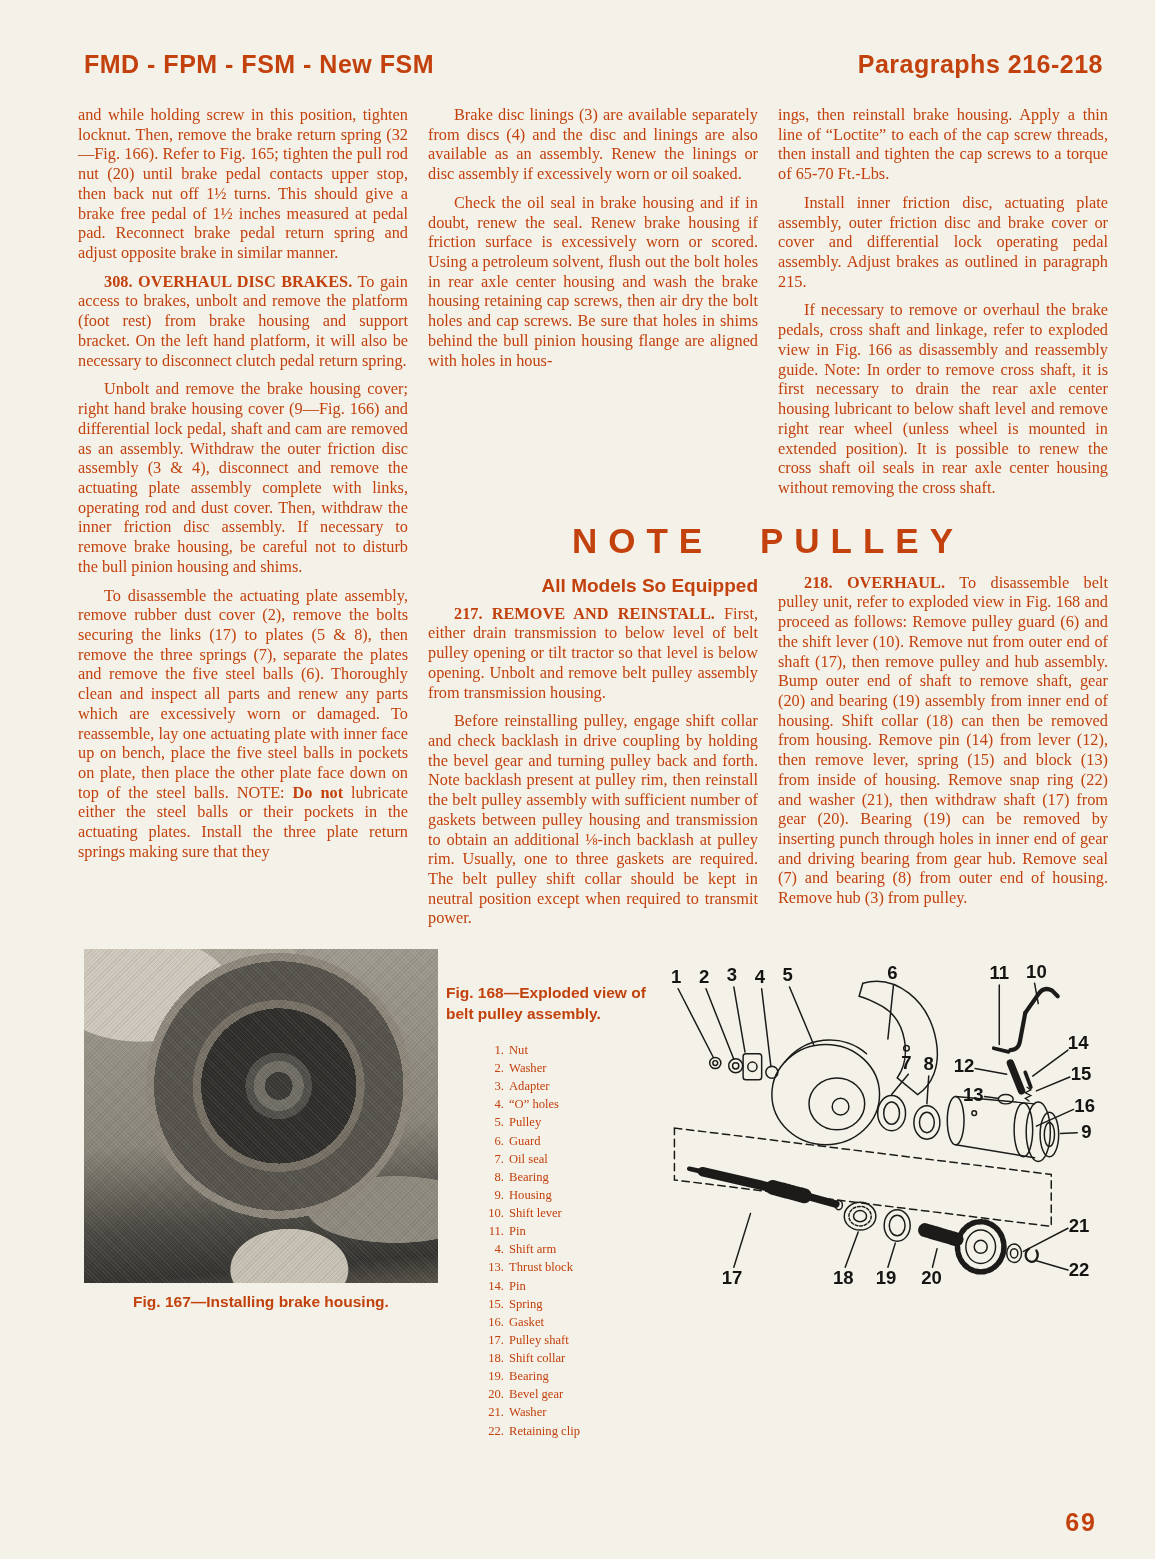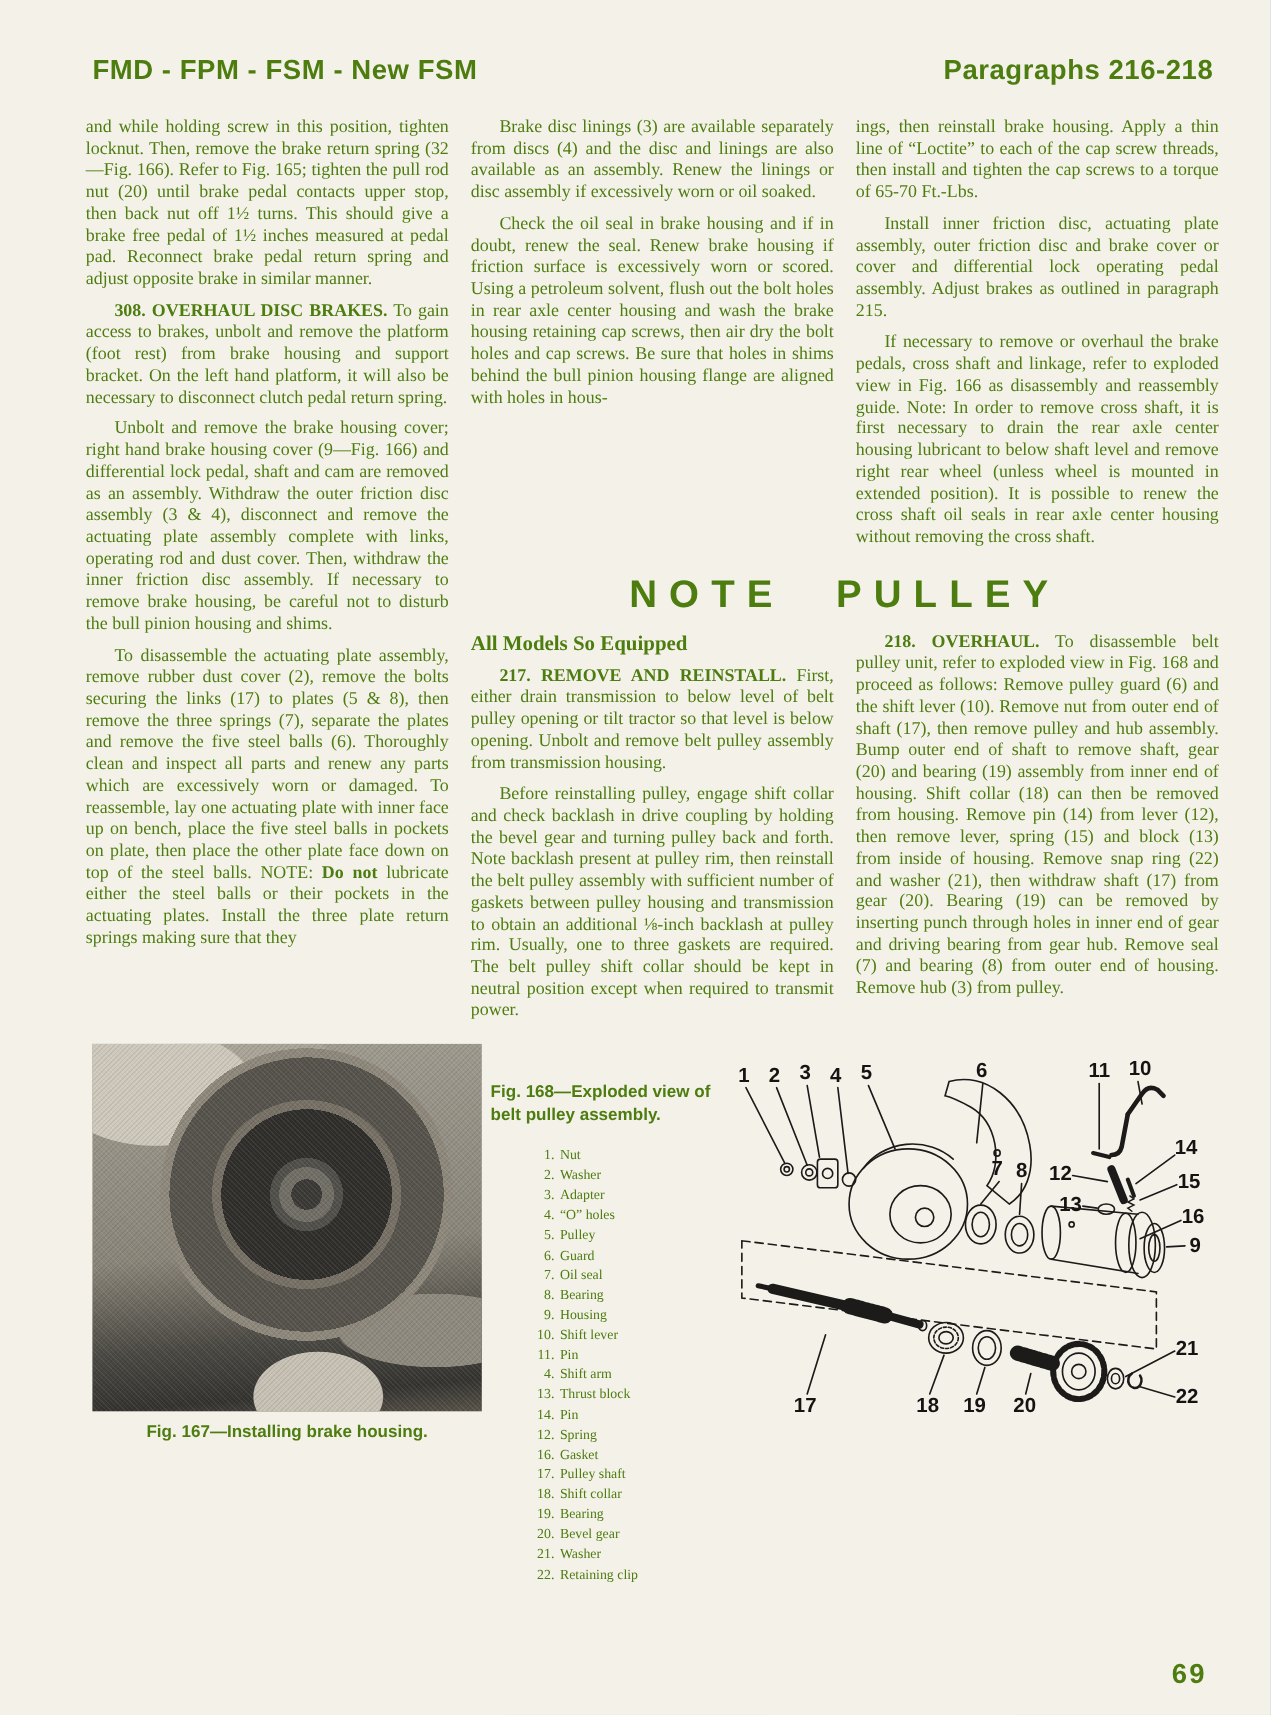--- a/index.html
+++ b/index.html
@@ -1,19 +1,19 @@
 <!DOCTYPE html>
 <html><head>
 <meta charset="utf-8">
 <style>
   html,body { margin:0; padding:0; background:#d8d5cd; }
   .page {
     position:relative; width:1155px; height:1559px; margin:0 auto;
     background:#f4f1e9;
-    color:#4d7c0f;
+    color:#c2410c;
     font-family:"Liberation Serif", serif;
     overflow:hidden;
   }
   
   .hdr {
     display:flex; justify-content:space-between; align-items:baseline;
     padding:50px 52px 0 84px;
     font-family:"Liberation Sans", sans-serif; font-weight:bold; font-size:25px;
     letter-spacing:0.5px;
   }
@@ -24,22 +24,22 @@
   .two-col { display:flex; gap:20px; }
   .para { margin:0 0 9px 0; text-indent:26px; }
   .para.noindent { text-indent:0; }
   .inline-head { font-weight:bold; }
   .belt-title {
     text-align:center; font-family:"Liberation Sans", sans-serif; font-weight:bold;
     font-size:35px; letter-spacing:11px; word-spacing:26px;
     margin:14px 0 12px 0;
   }
   .subhead {
-    font-family:Liberation Serif, serif; font-weight:bold; font-size:19px;
-    margin:2px 0 6px 0; text-align:left;
+    font-family:Liberation Sans, sans-serif; font-weight:bold; font-size:19px;
+    margin:2px 0 6px 0; text-align:right;
   }
   
   .figures { display:flex; gap:8px; padding:12px 24px 0 84px; }
   .fig167 { width:354px; }
   .photo {
     width:354px; height:334px; position:relative;
     background:
       radial-gradient(circle at 55% 41%, #3a3936 0 5%, #716e66 5% 9%, #514f4a 9% 12%, #2f2e2b 12% 28%, #767065 28% 31%, #56534c 31% 45%, #8e887c 45% 48%, rgba(0,0,0,0) 48%),
       radial-gradient(ellipse 42% 26% at 16% 12%, #cfc9bd 0 60%, rgba(0,0,0,0) 61%),
       radial-gradient(ellipse 36% 20% at 40% 6%, #aaa598 0 60%, rgba(0,0,0,0) 61%),
@@ -140,21 +140,21 @@
         <li><span class="pnum">5.</span><span>Pulley</span></li>
         <li><span class="pnum">6.</span><span>Guard</span></li>
         <li><span class="pnum">7.</span><span>Oil seal</span></li>
         <li><span class="pnum">8.</span><span>Bearing</span></li>
         <li><span class="pnum">9.</span><span>Housing</span></li>
         <li><span class="pnum">10.</span><span>Shift lever</span></li>
         <li><span class="pnum">11.</span><span>Pin</span></li>
         <li><span class="pnum">4.</span><span>Shift arm</span></li>
         <li><span class="pnum">13.</span><span>Thrust block</span></li>
         <li><span class="pnum">14.</span><span>Pin</span></li>
-        <li><span class="pnum">12.</span><span>Spring</span></li>
+        <li><span class="pnum">15.</span><span>Spring</span></li>
         <li><span class="pnum">16.</span><span>Gasket</span></li>
         <li><span class="pnum">17.</span><span>Pulley shaft</span></li>
         <li><span class="pnum">18.</span><span>Shift collar</span></li>
         <li><span class="pnum">19.</span><span>Bearing</span></li>
         <li><span class="pnum">20.</span><span>Bevel gear</span></li>
         <li><span class="pnum">21.</span><span>Washer</span></li>
         <li><span class="pnum">22.</span><span>Retaining clip</span></li>
       </ol>
     </div>
 

